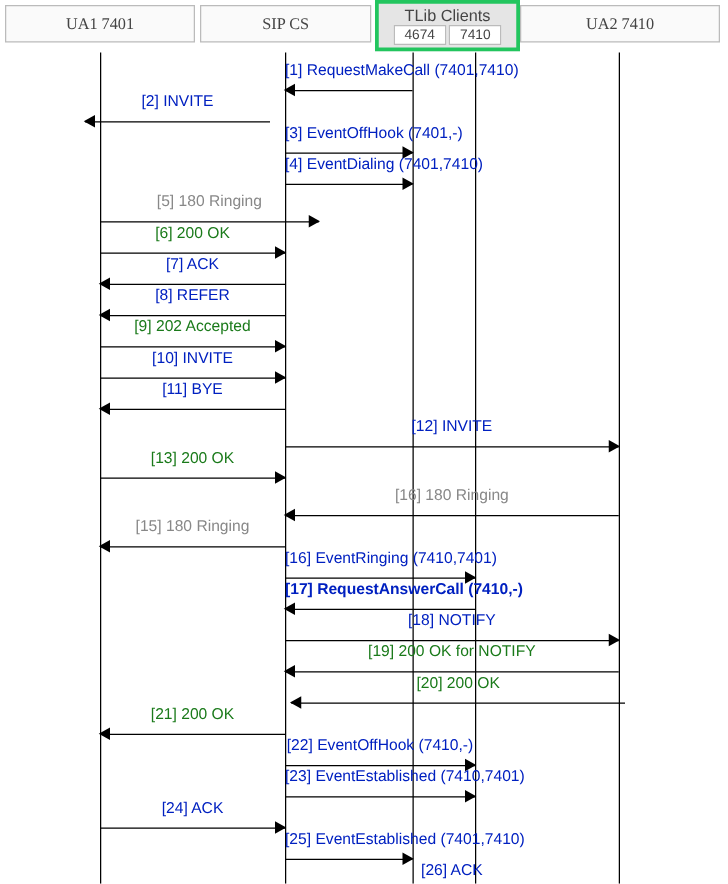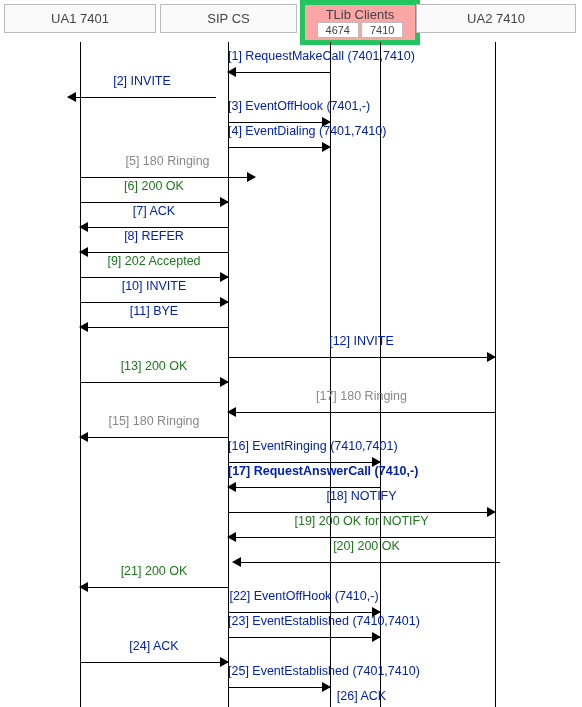--- a/index.html
+++ b/index.html
@@ -16,25 +16,26 @@
   }
   .participant {
     position: absolute;
     top: 4px;
     border: 1px solid #bbb;
     background: #fafafa;
     text-align: center;
     padding: 6px 0;
     font-size: 13px;
     color: #444;
+    font-family: Liberation Serif, serif;
   }
   .sub-participants {
     position: absolute;
-    border: 5px solid #22c55e;
-    background: #fca5a5;
+    border: 3px solid #22c55e;
+    background: #e5e5e5;
     text-align: center;
     font-size: 13px;
     color: #444;
   }
   .sub-participants .subtitle {
     padding: 2px 0 0 0;
   }
   .sub-boxes {
     display: flex;
     justify-content: center;
@@ -192,21 +193,21 @@
       <div class="label c-blue">[12] INVITE</div>
       <div class="line"></div>
       <div class="arrow-right"></div>
     </div>
     <div class="msg" style="left: 80px; width: 148px; top: 332px;">
       <div class="label c-green">[13] 200 OK</div>
       <div class="line"></div>
       <div class="arrow-right"></div>
     </div>
     <div class="msg" style="left: 228px; width: 267px; top: 362px;">
-      <div class="label c-gray">[17] 180 Ringing</div>
+      <div class="label c-gray">[16] 180 Ringing</div>
       <div class="line"></div>
       <div class="arrow-left"></div>
     </div>
     <div class="msg" style="left: 80px; width: 148px; top: 387px;">
       <div class="label c-gray">[15] 180 Ringing</div>
       <div class="line"></div>
       <div class="arrow-left"></div>
     </div>
     <div class="msg" style="left: 228px; width: 152px; top: 412px;">
       <div class="label c-blue">[16] EventRinging (7410,7401)</div>

